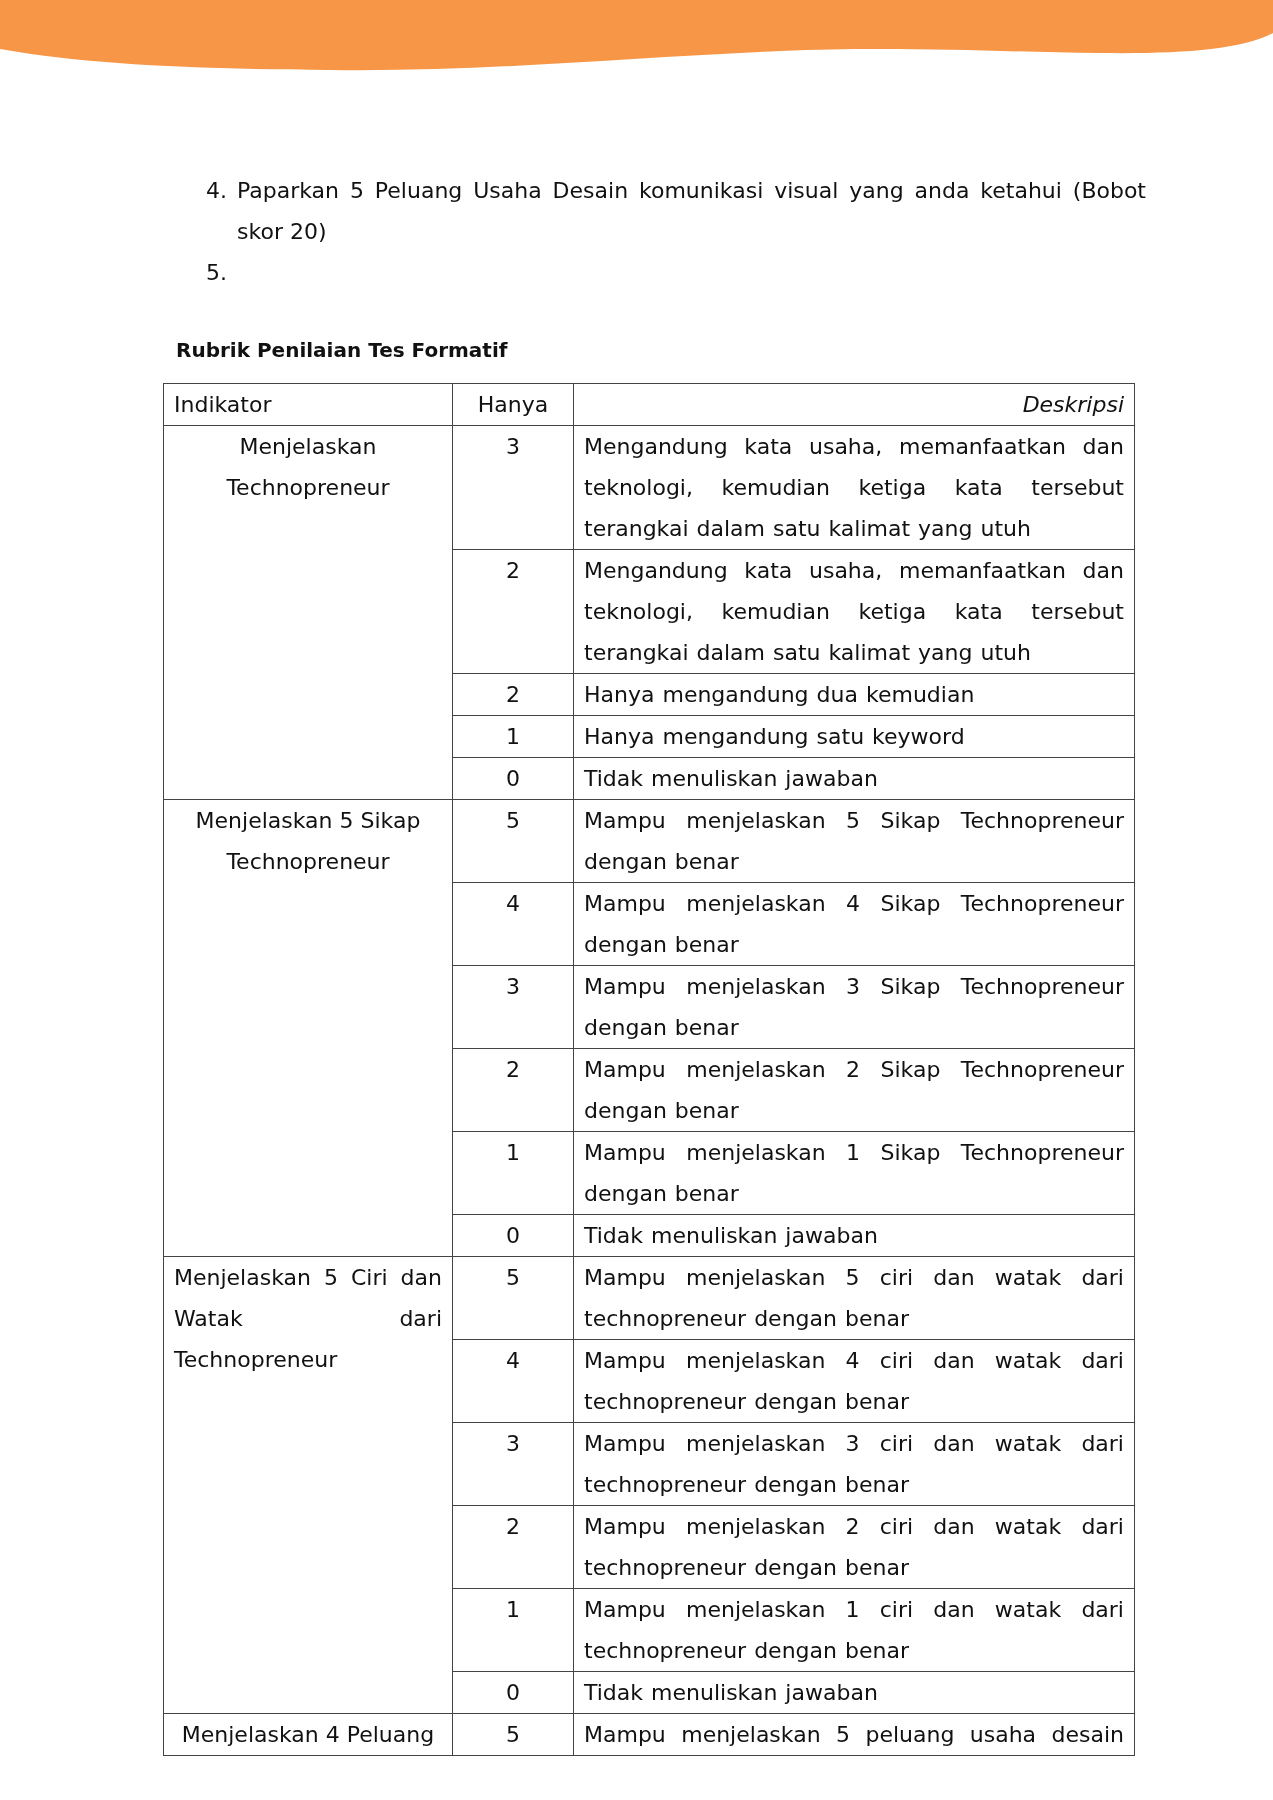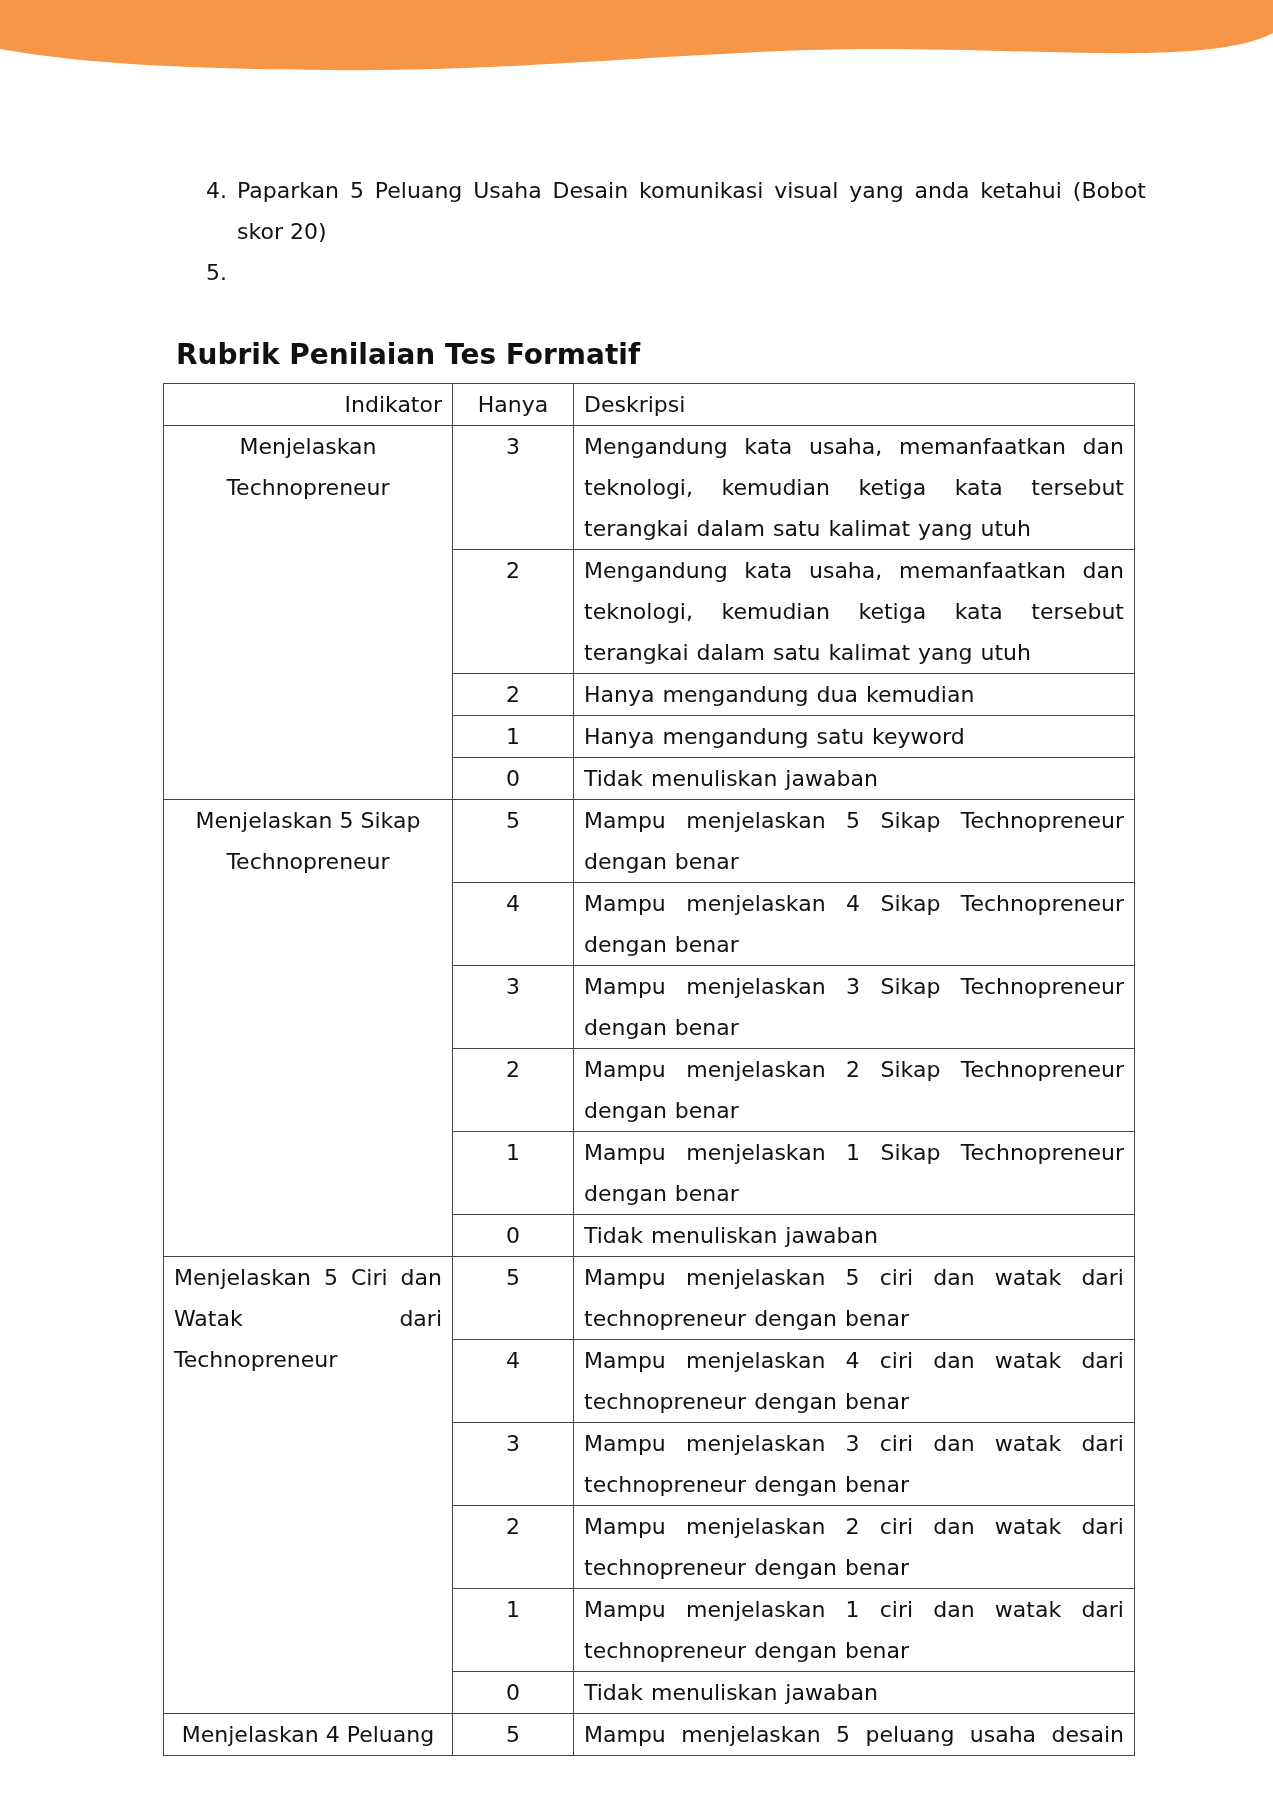--- a/index.html
+++ b/index.html
@@ -3,30 +3,30 @@
 <meta charset="utf-8">
 <style>
   html, body { margin:0; padding:0; background:#ffffff; }
   body { width:1273px; height:1800px; position:relative; overflow:hidden;
          font-family:"DejaVu Sans", "Liberation Sans", sans-serif; color:#111; }
   .wave { position:absolute; left:0; top:0; width:1273px; height:90px; }
   .qlist { position:absolute; left:206px; top:170px; width:940px; margin:0; padding:0; list-style:none;
            font-size:22px; line-height:41px; }
   .qlist li { position:relative; padding-left:31px; text-align:justify; text-align-last:left; }
   .qlist li .num { position:absolute; left:0; top:0; }
-  .heading { position:absolute; left:176px; top:338px; margin:0; font-size:28px; font-weight:bold;
+  .heading { position:absolute; left:176px; top:338px; margin:0; font-size:20px; font-weight:bold;
              font-family:"DejaVu Sans", "Liberation Sans", sans-serif; letter-spacing:0; }
   table.rubric { position:absolute; left:163px; top:383px; width:971px; border-collapse:collapse;
                  font-size:22px; line-height:41px; table-layout:fixed; }
   table.rubric td, table.rubric th { border:1.6px solid #444; vertical-align:top; padding:0 10px;
                  font-weight:normal; }
   col.c1 { width:289px; } col.c2 { width:121px; } col.c3 { width:561px; }
-  .h-ind { text-align:right; }
+  .h-ind { text-align:left; }
   .h-skor { text-align:center; }
-  .h-desk { text-align:left; }
+  .h-desk { text-align:right;font-style:italic; }
   td.ind-center { text-align:center; }
   td.ind-just { text-align:justify; text-align-last:left; }
   td.skor { text-align:center; }
   td.desk { text-align:justify; text-align-last:left; word-spacing:1px; }
   td.desk.last-justify { text-align-last:justify; }
 </style>
 </head>
 <body>
 
 <svg class="wave" viewBox="0 0 1273 90" preserveAspectRatio="none">

